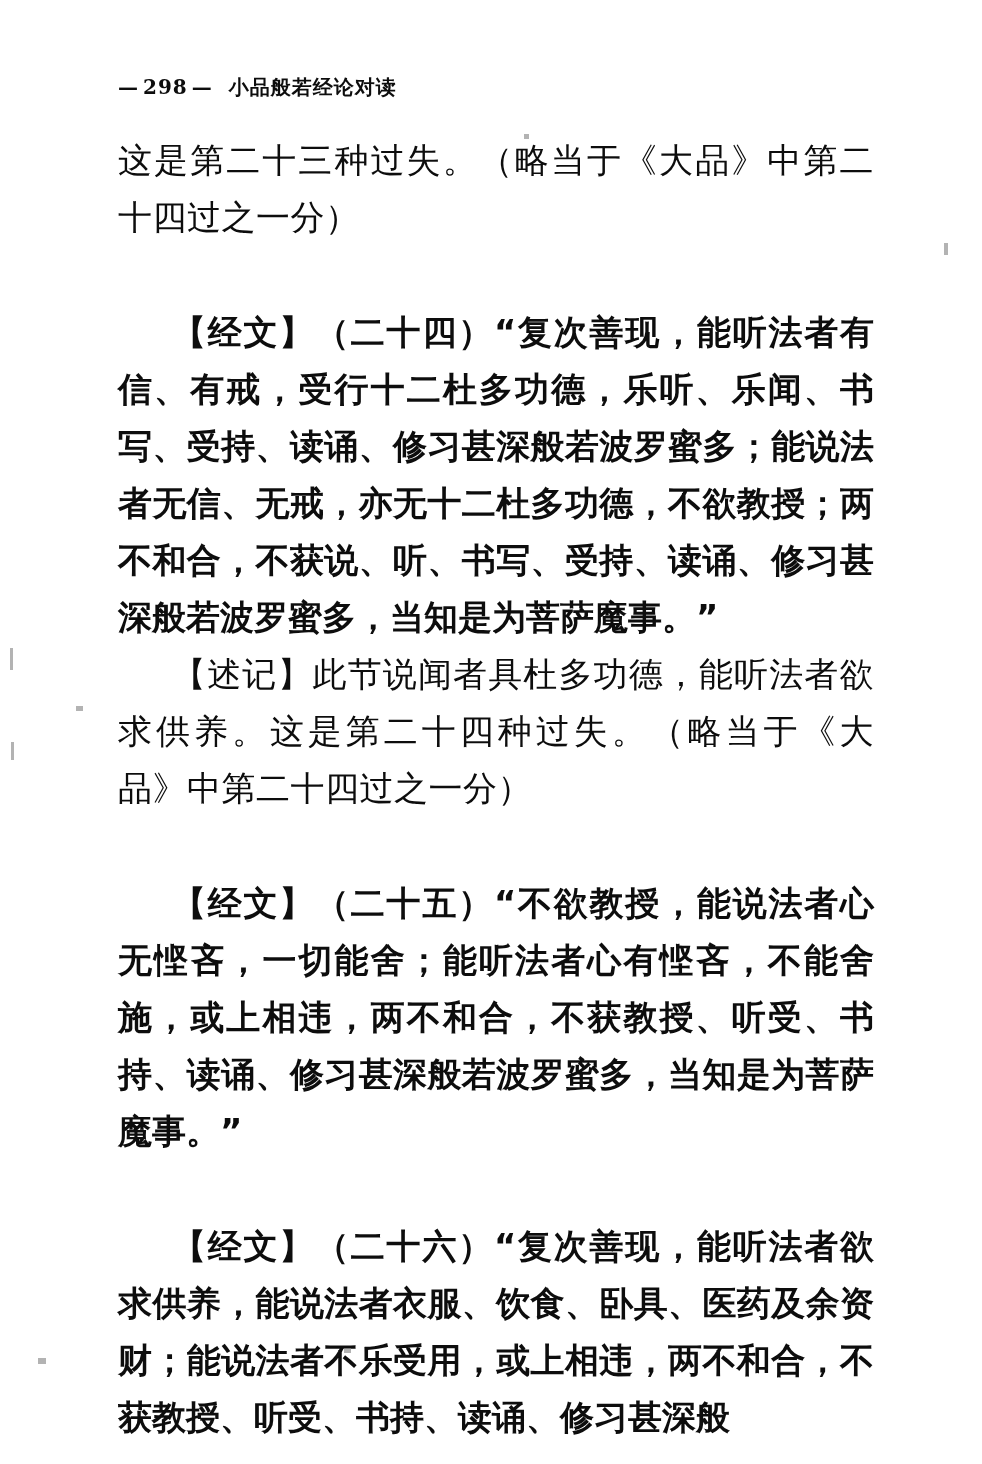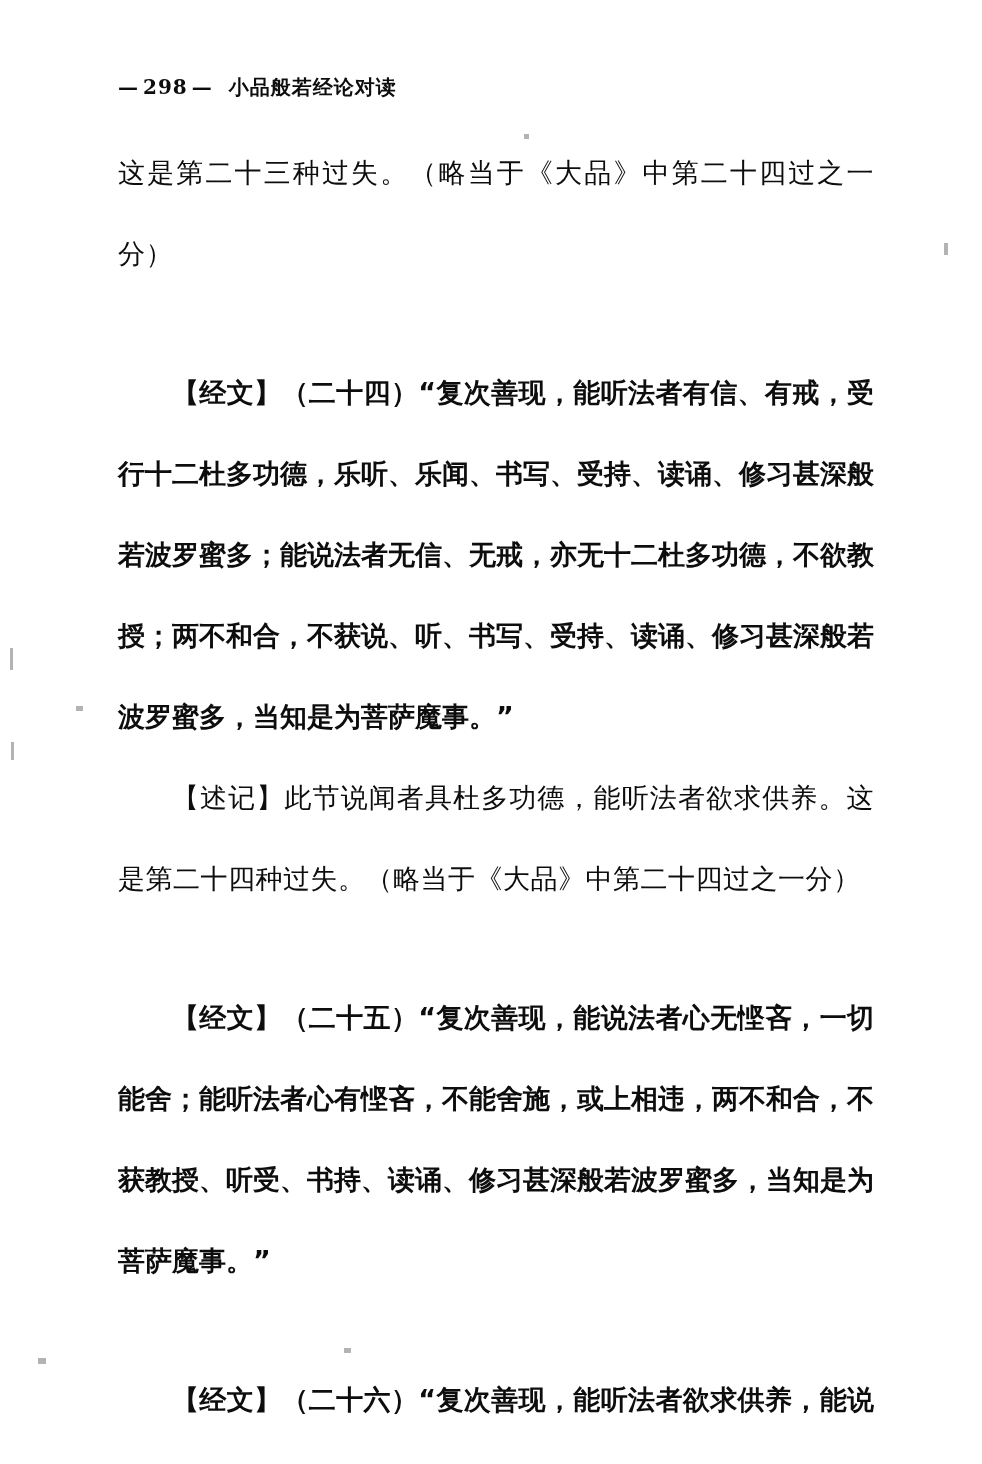--- a/index.html
+++ b/index.html
@@ -39,22 +39,22 @@
     font-size: 20px;
   }
   .content {
     position: absolute;
     left: 118px;
     top: 132px;
     width: 756px;
   }
   p {
     margin: 0;
-    font-size: 27px;
-    line-height: 81px;
+    font-size: 34px;
+    line-height: 57px;
     text-align: justify;
     text-justify: inter-ideograph;
     letter-spacing: 0.5px;
   }
   
   .serif {
     font-family: "DejaVu Serif", "Liberation Serif", serif;
     font-weight: 400;
   }
   
@@ -93,21 +93,21 @@
     <p class="serif">这是第二十三种过失。（略当于《大品》中第二十四过之一分）</p>
 
     <div class="gap-lg"></div>
 
     <p class="sutra indent"><span class="lead">【经文】（二十四）</span><span>“复次善现，能听法者有信、有戒，受行十二杜多功德，乐听、乐闻、书写、受持、读诵、修习甚深般若波罗蜜多；能说法者无信、无戒，亦无十二杜多功德，不欲教授；两不和合，不获说、听、书写、受持、读诵、修习甚深般若波罗蜜多，当知是为菩萨魔事。”</span></p>
 
     <p class="serif indent"><span>【述记】</span><span>此节说闻者具杜多功德，能听法者欲求供养。这是第二十四种过失。（略当于《大品》中第二十四过之一分）</span></p>
 
     <div class="gap-lg"></div>
 
-    <p class="sutra indent"><span class="lead">【经文】（二十五）</span><span>“复次善现，能说法者心无悭吝，一切能舍；能听法者心有悭吝，不能舍施，或上相违，两不和合，不获教授、听受、书持、读诵、修习甚深般若波罗蜜多，当知是为菩萨魔事。”</span></p>
+    <p class="sutra indent"><span class="lead">【经文】（二十五）</span><span>“不欲教授，能说法者心无悭吝，一切能舍；能听法者心有悭吝，不能舍施，或上相违，两不和合，不获教授、听受、书持、读诵、修习甚深般若波罗蜜多，当知是为菩萨魔事。”</span></p>
 
 
     <div class="gap-lg"></div>
 
     <p class="sutra indent"><span class="lead">【经文】（二十六）</span><span>“复次善现，能听法者欲求供养，能说法者衣服、饮食、卧具、医药及余资财；能说法者不乐受用，或上相违，两不和合，不获教授、听受、书持、读诵、修习甚深般</span></p>
 
   </div>
 
   <div class="speck" style="left:944px; top:243px; width:4px; height:12px;"></div>
   <div class="speck" style="left:524px; top:134px; width:5px; height:5px;"></div>

